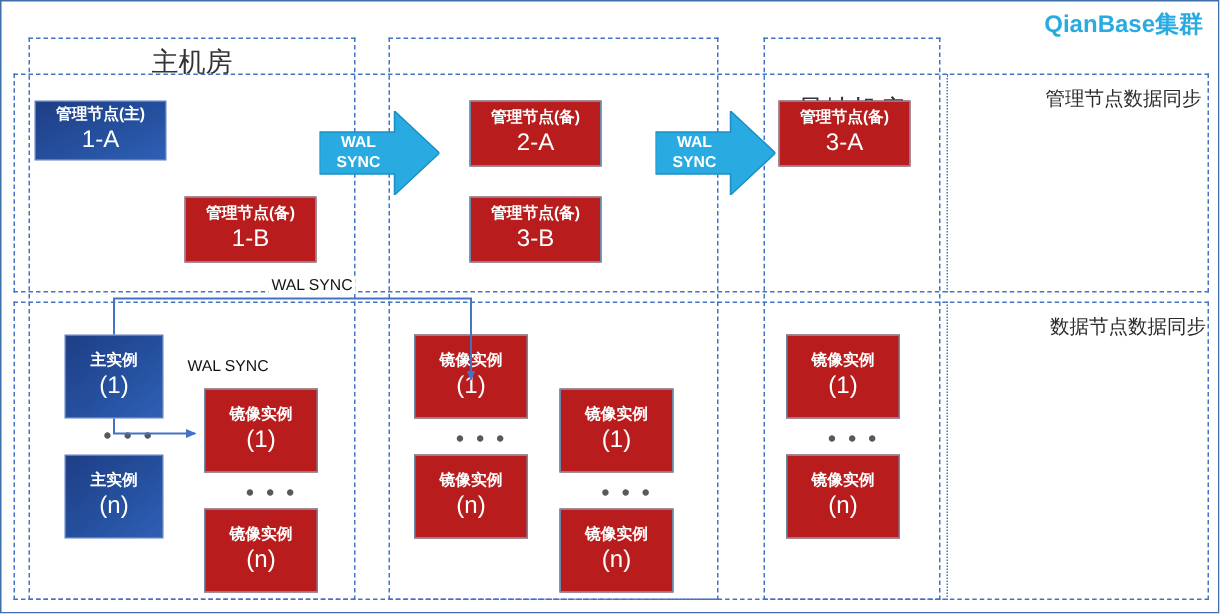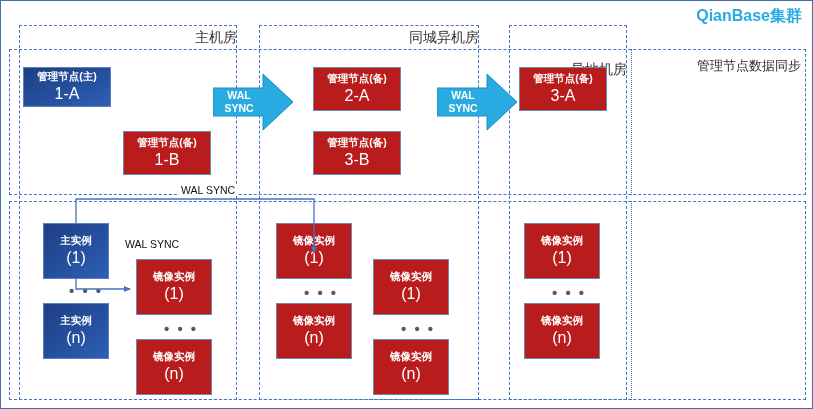--- a/index.html
+++ b/index.html
@@ -32,22 +32,22 @@
   .dash-box {
     position: absolute;
     border: 1.4px dashed #4472C4;
     box-sizing: border-box;
     background: transparent;
   }
 
   
   .col-title {
     position: absolute;
-    text-align: right;
-    font-size: 14px;
+    text-align: center;
+    font-size: 18px;
     color: #333333;
     white-space: nowrap;
   }
 
   
   .node {
     position: absolute;
     box-sizing: border-box;
     border: 1px solid #7a9fc4;
     display: flex;
@@ -126,21 +126,20 @@
 
 <div id="canvas">
 
   <div class="brand-title">QianBase集群</div>
 
   <div class="dash-box" style="left:18px; top:24px; width:218px; height:375px;"></div>
   <div class="dash-box" style="left:258px; top:24px; width:220px; height:375px;"></div>
   <div class="dash-box" style="left:508px; top:24px; width:118px; height:375px;"></div>
 
   <div class="col-title" style="left:18px; top:28px; width:218px;">主机房</div>
-  <div class="col-title" style="left:258px; top:28px; width:220px;">同城异机房</div>
   <div class="col-title" style="left:508px; top:28px; width:118px;margin-top:32px;">异地机房</div>
 
   <div class="dash-box" style="left:8px; top:48px; width:797px; height:146px;"></div>
   <div class="dash-box" style="left:8px; top:200px; width:797px; height:199px;"></div>
 
   <div class="dash-box" style="left:630px; top:48px; width:175px; height:146px; border-left-style:dotted; border-top:none; border-right:none; border-bottom:none;"></div>
   <div class="dash-box" style="left:630px; top:200px; width:175px; height:199px; border-left-style:dotted; border-top:none; border-right:none; border-bottom:none;"></div>
 
   <div class="node blue" style="left:22px; top:66px; width:88px; height:40px;">
     <span>管理节点(主)</span>
@@ -245,20 +244,21 @@
   </div>
 
   <div class="ellipsis" style="left:551px; top:284px;">• • •</div>
 
   <div class="node orange" style="left:523px; top:302px; width:76px; height:56px;">
     <span>镜像实例</span>
     <span class="l2">(n)</span>
   </div>
 
   <div class="side-note" style="left:640px; top:208px; width:163px;">
+    <div>数据节点数据同步</div>
   </div>
 
   <svg id="connectors">
     <defs>
       <marker id="arrowhead" markerWidth="7" markerHeight="7" refX="6" refY="3.5" orient="auto" markerUnits="userSpaceOnUse">
         <polygon points="0,0.5 7,3.5 0,6.5" fill="#4472C4"></polygon>
       </marker>
     </defs>
 
     <polyline points="75,222 75,198 313,198 313,252" fill="none" stroke="#4472C4" stroke-width="1.3" marker-end="url(#arrowhead)"></polyline>

